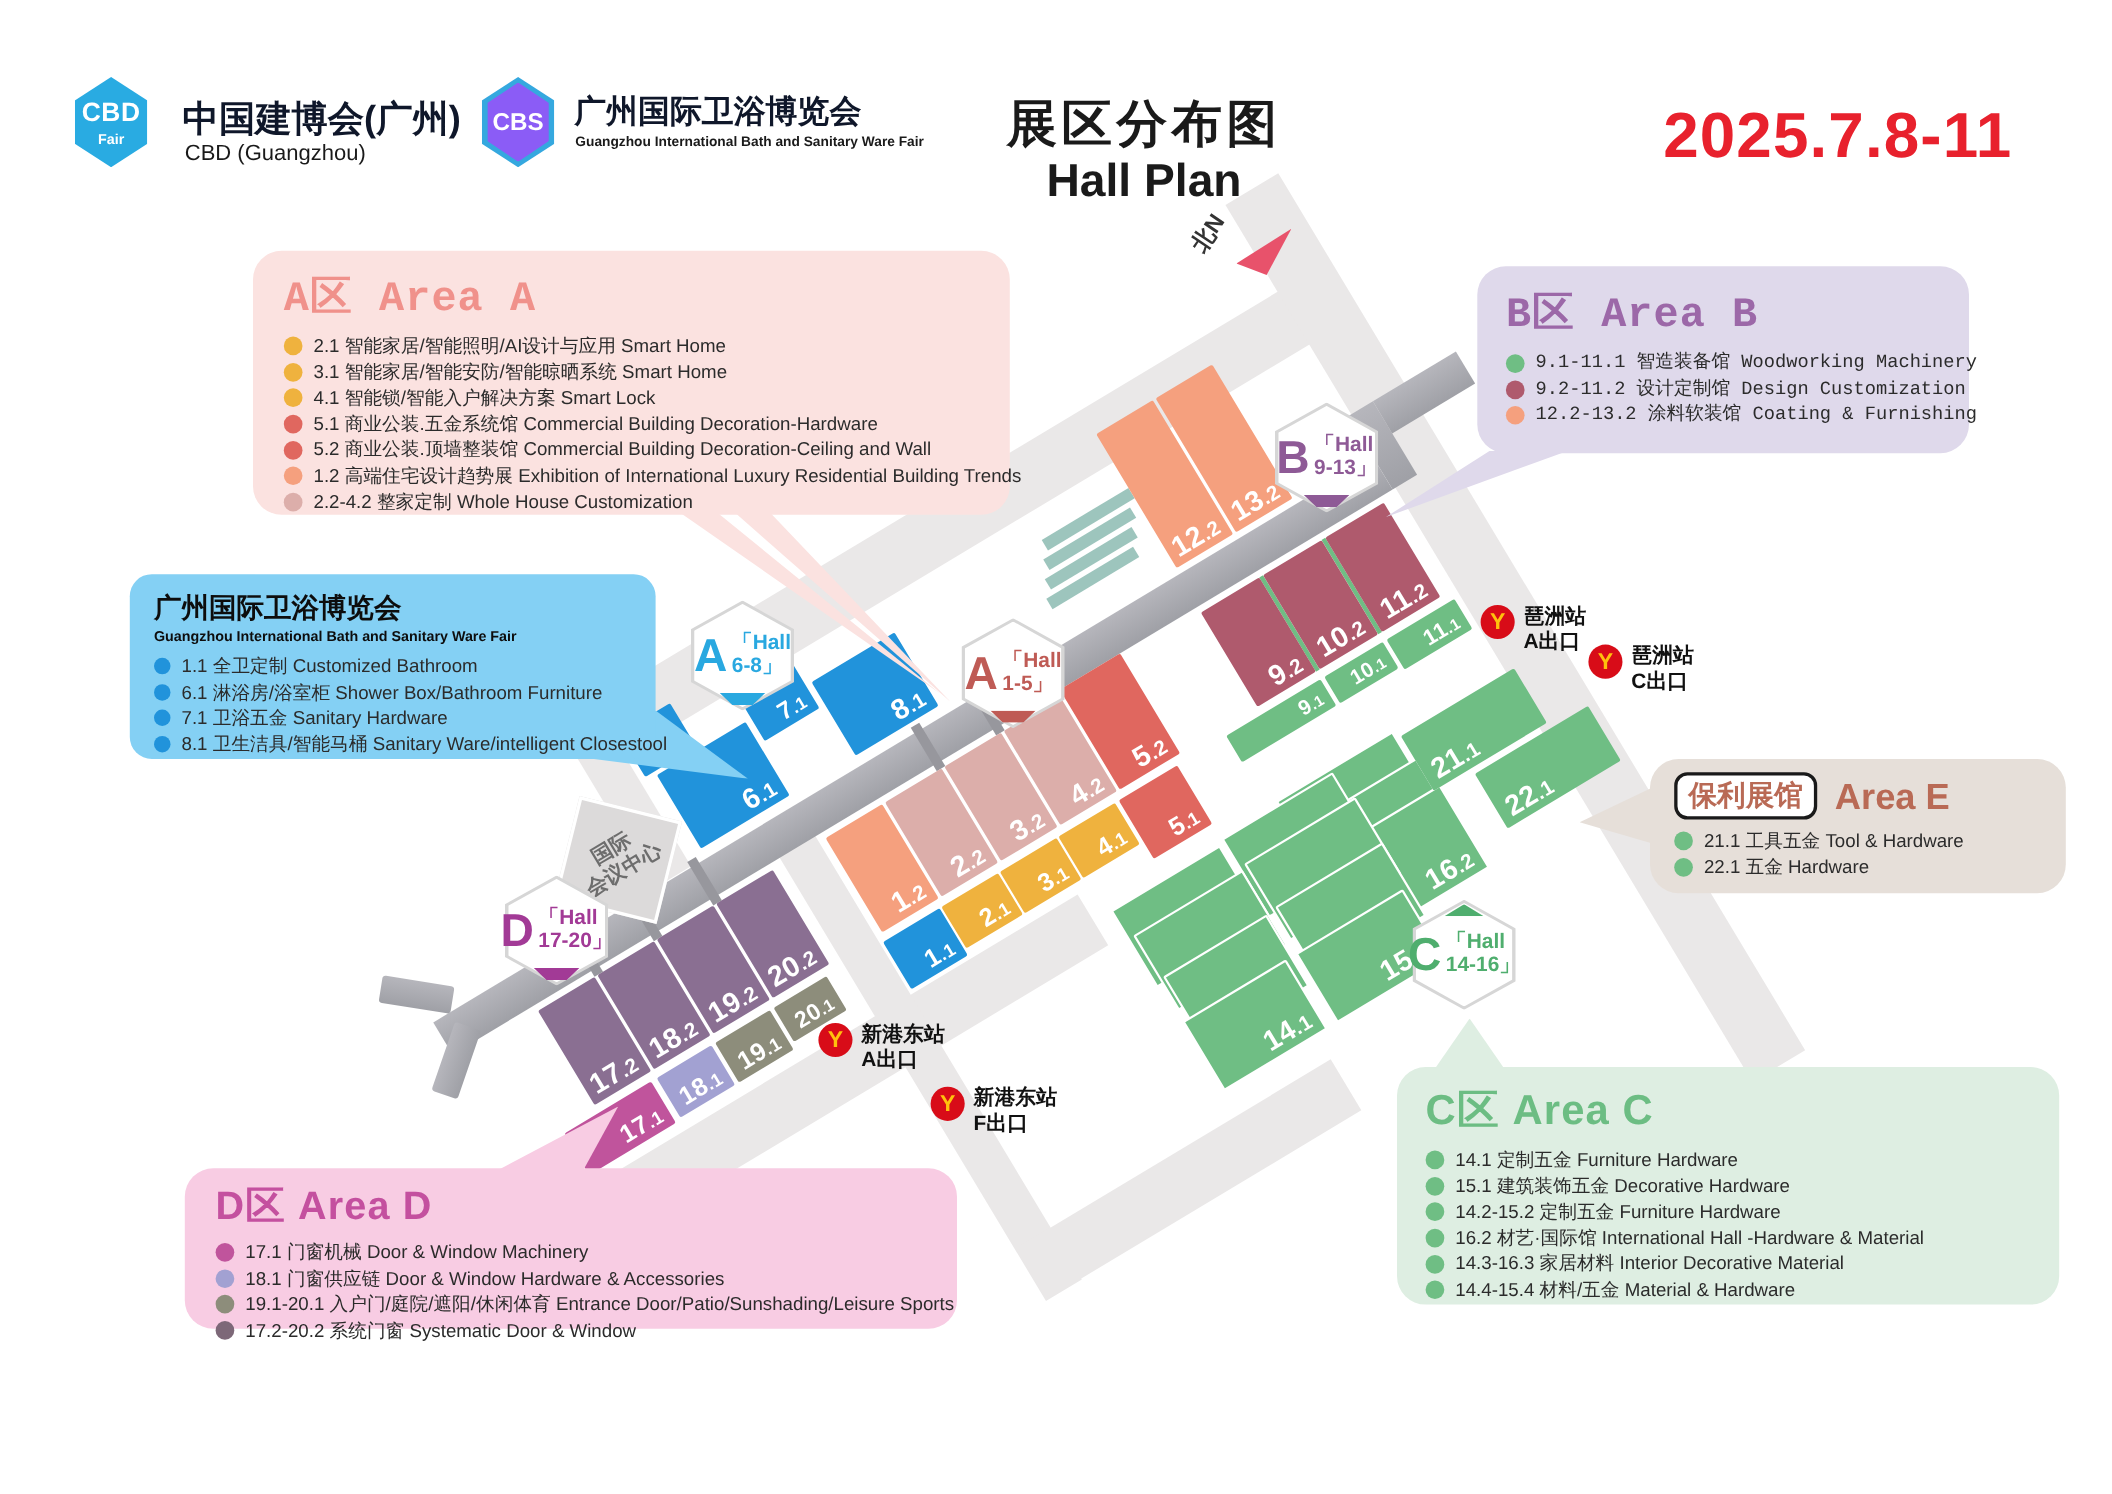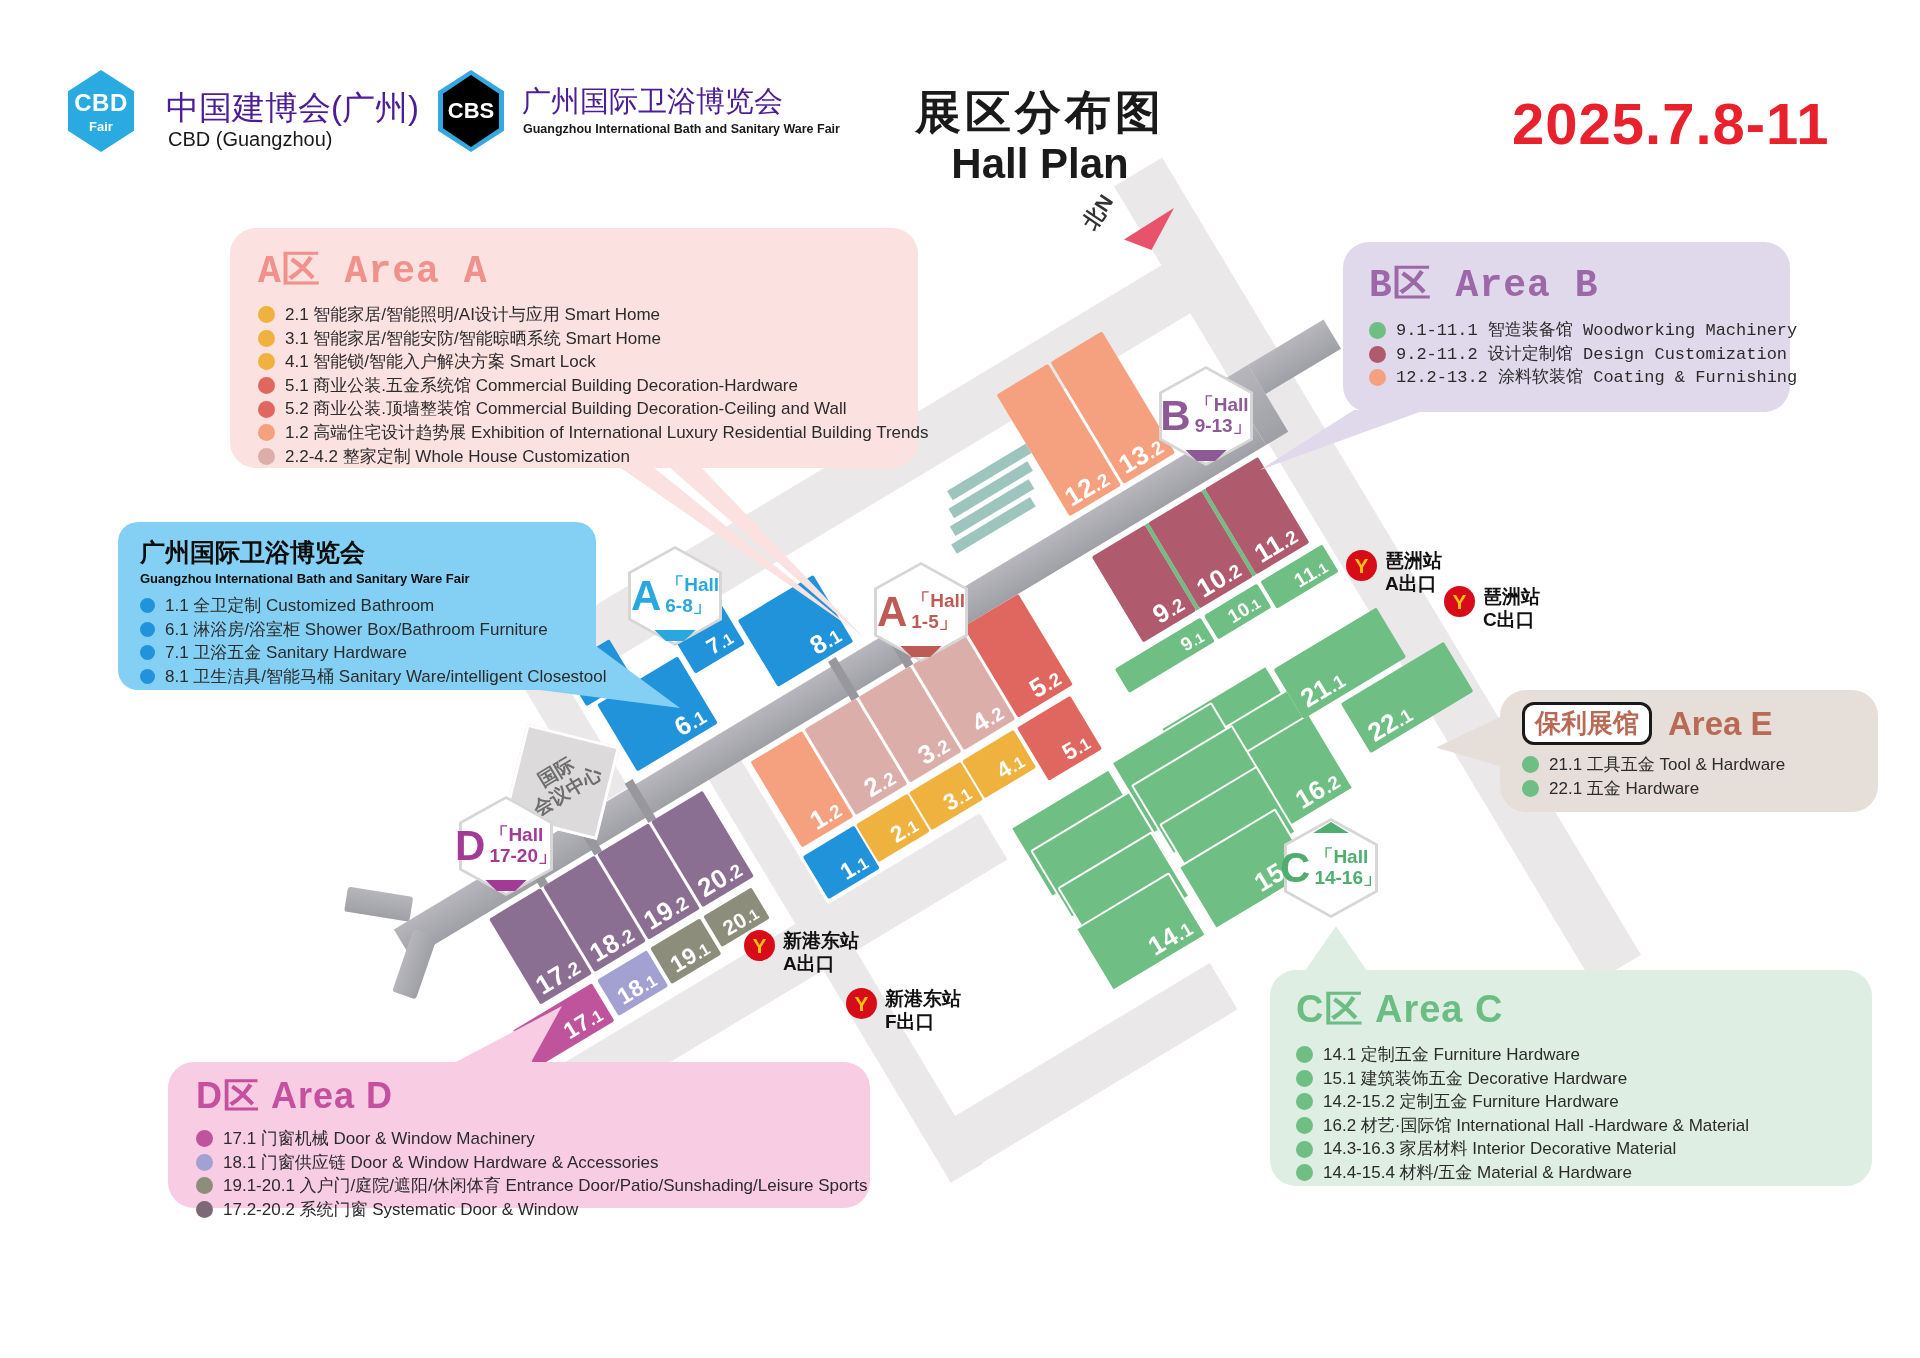--- a/index.html
+++ b/index.html
@@ -5,22 +5,22 @@
   html,body{margin:0;padding:0;background:#fff;}
   #stage{position:relative;width:1920px;height:1358px;overflow:hidden;background:#fff;
          font-family:"Liberation Sans","DejaVu Sans",sans-serif;}
   
   .hex{clip-path:polygon(50% 0%,100% 26%,100% 74%,50% 100%,0% 74%,0% 26%);}
   #cbd-hex{position:absolute;left:68px;top:70px;width:66px;height:82px;background:#29ABE2;
            display:flex;flex-direction:column;align-items:center;justify-content:center;color:#fff;}
   #cbd-hex .abbr{font-size:24px;font-weight:700;letter-spacing:0.5px;}
   #cbd-hex .sub{font-size:13px;font-weight:700;margin-top:2px;}
   #cbs-hex{position:absolute;left:438px;top:70px;width:66px;height:82px;background:#35A8DF;}
-  #cbs-hex .inner{position:absolute;inset:5px;background:#000000;display:flex;align-items:center;justify-content:center;color:#fff;font-size:22px;font-weight:800;}
-  .logo-title{position:absolute;font-weight:400;color:#4c1d95;}
+  #cbs-hex .inner{position:absolute;inset:5px;background:#8b5cf6;display:flex;align-items:center;justify-content:center;color:#fff;font-size:22px;font-weight:800;}
+  .logo-title{position:absolute;font-weight:700;color:#0f172a;}
   .logo-sub{position:absolute;color:#1a1a1a;}
   #title-cn{position:absolute;left:870px;top:82px;width:340px;text-align:center;font-size:46px;font-weight:800;letter-spacing:4px;color:#1a1a1a;}
   #title-en{position:absolute;left:870px;top:140px;width:340px;text-align:center;font-size:42px;font-weight:800;color:#1a1a1a;}
   #date{position:absolute;left:1512px;top:90px;font-size:58px;font-weight:800;color:#E8212D;letter-spacing:1px;}
   
   #map-rot{position:absolute;left:-300px;top:-100px;width:2400px;height:1600px;
            transform:rotate(-31deg);transform-origin:1200px 800px;z-index:5;}
   .band{position:absolute;background:#EAE8E8;}
   .road{position:absolute;background:linear-gradient(180deg,#b6b6bc,#9fa0a6);}
   .stub{position:absolute;background:#97979d;}

